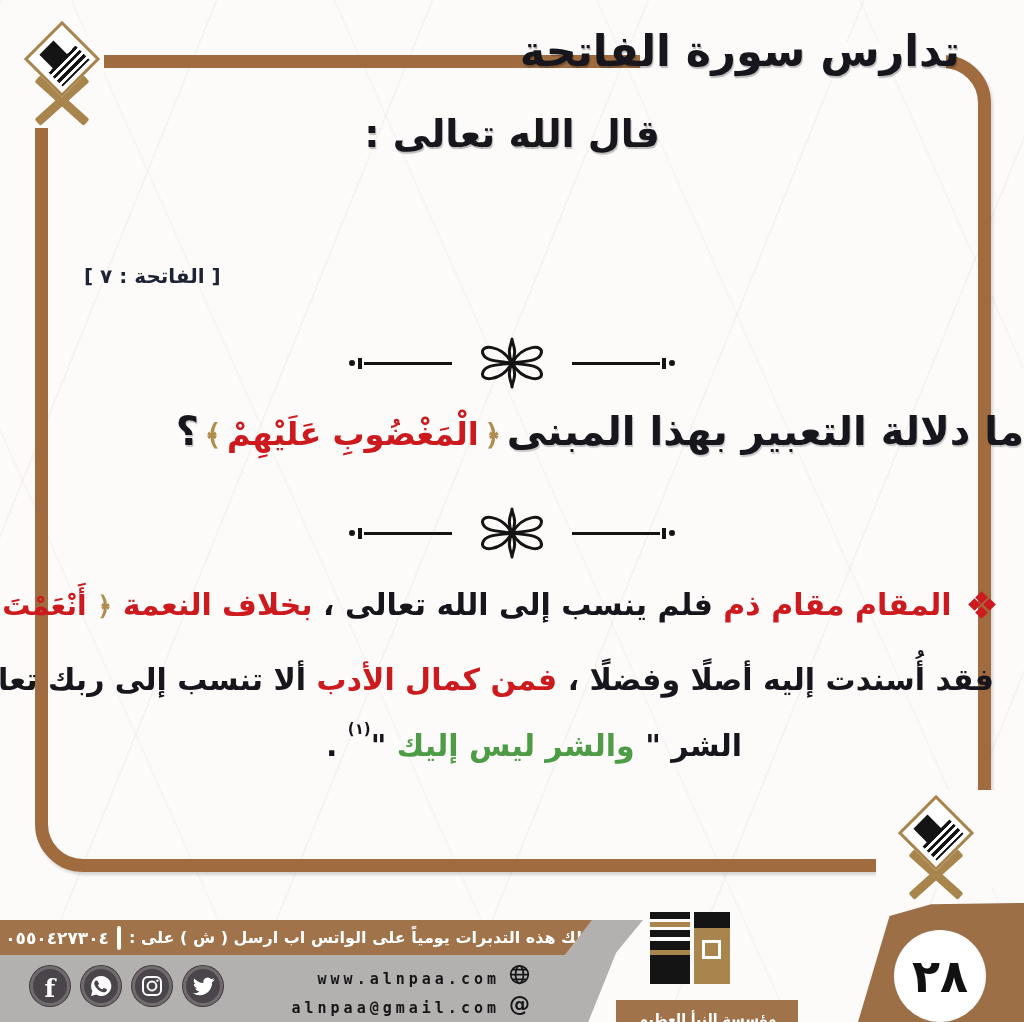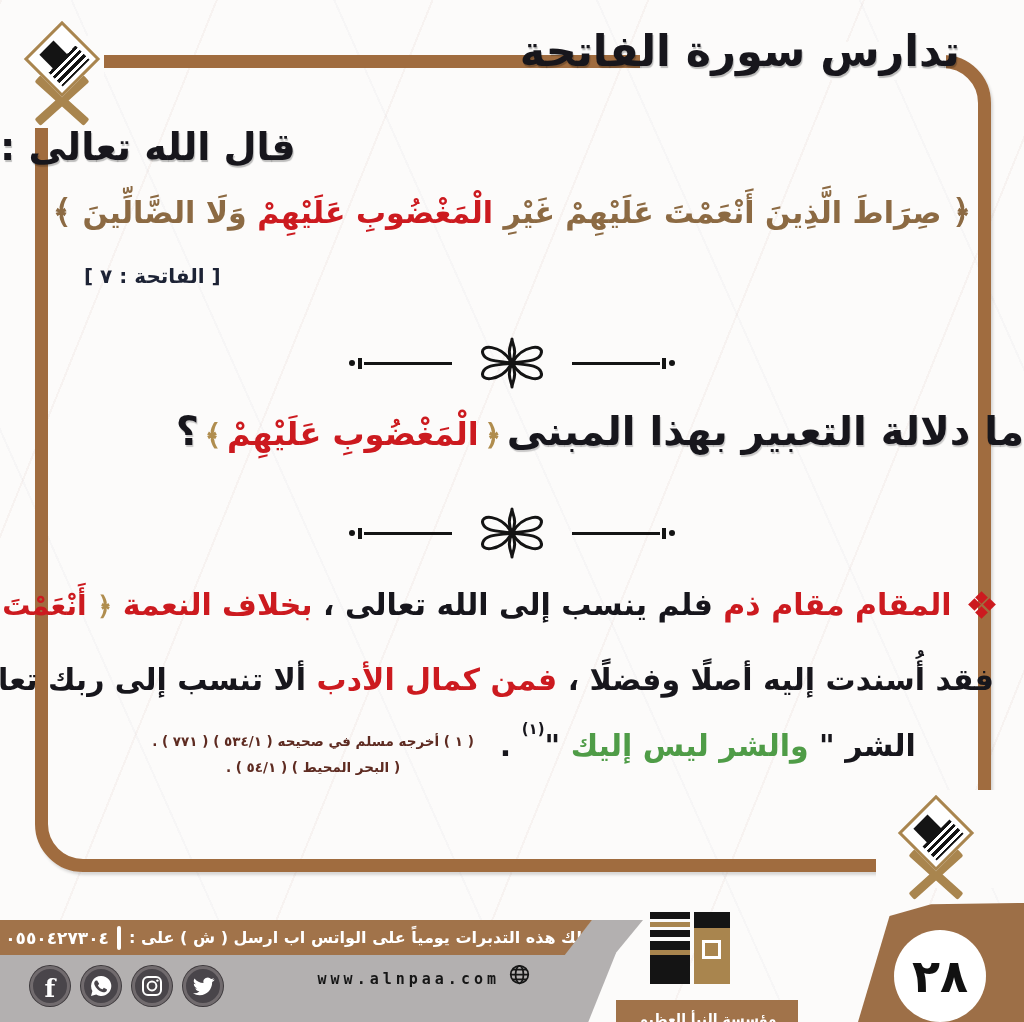--- a/index.html
+++ b/index.html
@@ -40,21 +40,21 @@
   .corner-logo .leg-b{transform:rotate(-42deg);}
   .corner-logo .diamond{
     position:absolute;left:21px;top:8px;width:54px;height:54px;transform:rotate(45deg);
     background:#fff;border:3px solid #a9854e;box-sizing:border-box;
   }
   .corner-logo .d-kaaba{position:absolute;left:5px;top:17px;width:20px;height:20px;background:#141414;}
   .corner-logo .d-kufic{position:absolute;right:4px;top:5px;width:20px;height:38px;
     background:repeating-linear-gradient(90deg,#141414 0 3px,transparent 3px 6px);}
 
   
-  .intro{position:absolute;top:125px;left:0;right:0;text-align:left;direction:rtl;
+  .intro{position:absolute;top:112px;left:0;right:0;text-align:center;direction:rtl;
     font-size:38px;font-weight:bold;color:#17161c;text-shadow:1px 2px 1px rgba(0,0,0,.25);}
   .verse{position:absolute;top:192px;left:0;right:0;text-align:center;direction:rtl;
     font-size:30px;font-weight:bold;color:#8c6a43;white-space:nowrap;}
   .verse .bracket{font-size:33px;color:#8c6a43;}
   .hl{color:#cc1a1f;}
   .verse-ref{position:absolute;left:84px;top:264px;direction:rtl;font-size:20px;font-weight:bold;color:#1d2335;}
 
   .divider{position:absolute;left:0;right:0;display:flex;align-items:center;justify-content:center;}
   .divider1{top:336px;}
   .divider2{top:506px;}
@@ -163,27 +163,20 @@
     <div class="leg leg-a"></div>
     <div class="leg leg-b"></div>
     <div class="diamond">
       <div class="d-kaaba"></div>
       <div class="d-kufic"></div>
     </div>
   </div>
 
   <div class="intro">قال الله تعالى :</div>
 
-  <div class="verse">
-    <span class="bracket">﴿</span>
-    <span>صِرَاطَ الَّذِينَ أَنْعَمْتَ عَلَيْهِمْ غَيْرِ</span>
-    <span class="hl">الْمَغْضُوبِ عَلَيْهِمْ</span>
-    <span>وَلَا الضَّالِّينَ</span>
-    <span class="bracket">﴾</span>
-  </div>
   <div class="verse-ref">[ الفاتحة : ٧ ]</div>
 
   <div class="divider divider1">
     <span class="line l"></span>
     <svg width="110" height="54" viewBox="0 0 110 54">
       <g fill="none" stroke="#141414" stroke-width="3" stroke-linecap="round">
         <path d="M55 27 C44 8 22 8 26 18 C29 26 44 25 55 27"></path>
         <path d="M55 27 C66 8 88 8 84 18 C81 26 66 25 55 27"></path>
         <path d="M55 27 C44 46 22 46 26 36 C29 28 44 29 55 27"></path>
         <path d="M55 27 C66 46 88 46 84 36 C81 28 66 29 55 27"></path>
@@ -235,24 +228,20 @@
       <span>ألا تنسب إلى ربك تعالى</span>
     </div>
     <div class="a-line3">
       <span class="sentence">
         <span>الشر</span>
         <span>"</span>
         <span class="green">والشر ليس إليك</span>
         <span>"</span><sup class="note">(١)</sup>
         <span>.</span>
       </span>
-      <span class="footnote">
-        <span>( ١ ) أخرجه مسلم في صحيحه ( ٥٣٤/١ ) ( ٧٧١ ) .</span><br>
-        <span>( البحر المحيط ) ( ٥٤/١ ) .</span>
-      </span>
     </div>
   </div>
 
   <div class="footer">
     <div class="f-gray"></div>
     <div class="f-cap"></div>
     <div class="f-strip">
       <span>لتصلك هذه التدبرات يومياً على الواتس اب ارسل ( ش ) على :</span>
       <span class="f-phone-ico"></span>
       <span class="f-phone-num">٠٥٥٠٤٢٧٣٠٤</span>
@@ -284,20 +273,24 @@
 
     <div class="contact">
       <div class="c-row">
         <span class="c-text">www.alnpaa.com</span>
         <svg width="21" height="21" viewBox="0 0 24 24" fill="none" stroke="#161616" stroke-width="2">
           <circle cx="12" cy="12" r="10"></circle>
           <ellipse cx="12" cy="12" rx="4.5" ry="10"></ellipse>
           <path d="M2 12h20M3.5 6.5h17M3.5 17.5h17"></path>
         </svg>
       </div>
+      <div class="c-row">
+        <span class="c-text">alnpaa@gmail.com</span>
+        <span class="c-at">@</span>
+      </div>
     </div>
 
     <div class="org-logo">
       <div class="ol-bars">
           <i></i>
           <i></i>
           <i></i>
         </div>
       <div class="ol-kaaba"></div>
       <div class="ol-right"></div>

